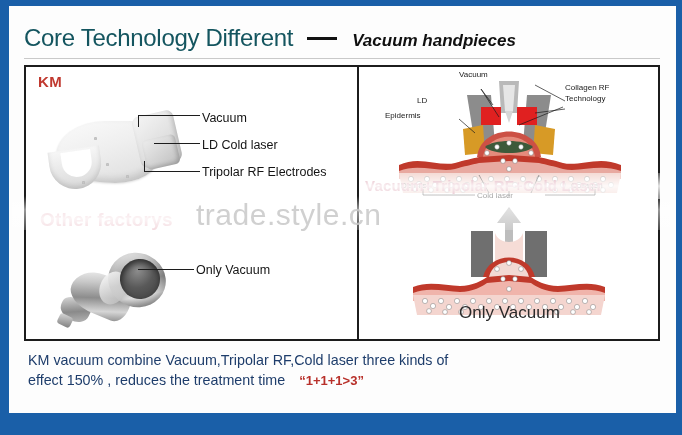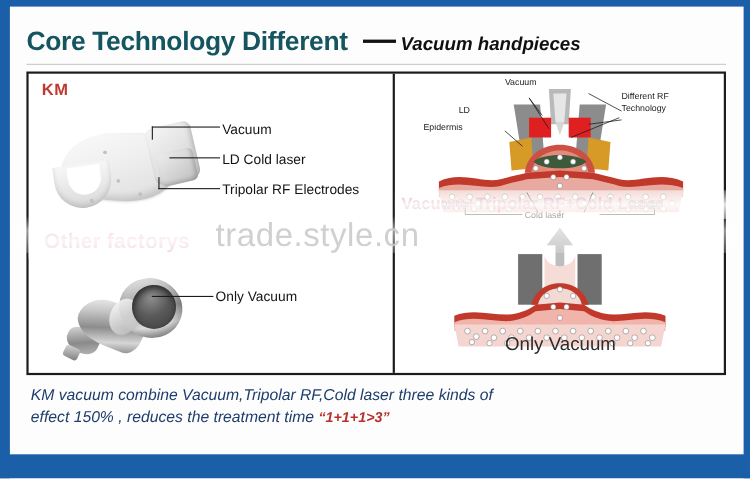--- a/index.html
+++ b/index.html
@@ -12,26 +12,26 @@
   
   .frame-left{position:absolute;left:0;top:0;width:9px;height:435px;background:#1a5fa8;}
   .frame-right{position:absolute;right:0;top:0;width:6px;height:435px;background:#1a5fa8;}
   .frame-top{position:absolute;left:0;top:0;width:682px;height:6px;background:#1a5fa8;}
   .frame-bottom{position:absolute;left:0;bottom:0;width:682px;height:22px;background:#1a5fa8;}
   .frame-inner-white{position:absolute;left:9px;top:6px;width:667px;height:407px;background:#fdfdfd;}
 
   
   .title-row{position:absolute;left:24px;top:24px;width:640px;height:32px;
              display:flex;align-items:baseline;}
-  .title-main{font-size:24px;font-weight:bold;color:#14555f;letter-spacing:-0.3px;
+  .title-main{font-size:24px;font-weight:normal;color:#14555f;letter-spacing:-0.3px;
               white-space:nowrap;}
   .title-dash{display:inline-block;width:30px;height:3px;background:#121212;
               margin:0 2px 0 14px;position:relative;top:-6px;}
   .title-sub{font-size:17px;font-style:italic;font-weight:bold;color:#101010;
-             white-space:nowrap;margin-left:2px;}
+             white-space:nowrap;margin-left:13px;}
 
   
   .title-rule{position:absolute;left:24px;top:58px;width:636px;height:1px;
               background:#c9c9c9;}
 
   
   .mainbox{position:absolute;left:24px;top:65px;width:636px;height:276px;
            border:2px solid #1c1c1c;box-sizing:border-box;background:#ffffff;}
   .vdiv{position:absolute;left:331px;top:0;width:2px;height:272px;background:#1c1c1c;}
 
@@ -131,21 +131,21 @@
   
   .wm{position:absolute;left:196px;top:198px;font-size:30px;color:#c8c8c8;
       opacity:.85;white-space:nowrap;letter-spacing:.5px;pointer-events:none;}
   .wm-band{position:absolute;left:12px;top:196px;width:658px;height:34px;
       background:linear-gradient(180deg,rgba(255,255,255,0) 0%,
                rgba(255,255,255,.55) 40%,rgba(255,255,255,.2) 100%);
       pointer-events:none;}
 
   
   .bottom-text{position:absolute;left:28px;top:350px;width:630px;
-               font-size:14.3px;color:#1e3d6b;line-height:20px;font-style:italic;}
+               font-size:14.3px;color:#1e3d6b;line-height:20px;}
   .hl{color:#b8302a;font-weight:bold;font-size:13px;}
 </style>
 </head>
 <body>
 
 <div id="page">
 
   <div class="frame-inner-white"></div>
   <div class="frame-left"></div>
   <div class="frame-right"></div>
@@ -292,21 +292,21 @@
           <path d="M64,122 L64,128 L116,128"></path>
           <path d="M150,124 L150,130"></path>
           <path d="M236,122 L236,128 L186,128"></path>
           <path d="M120,108 L130,126"></path>
           <path d="M180,108 L172,126"></path>
         </g>
       </svg>
 
       <div class="sk-lbl" style="left:58px;top:29px;">LD</div>
       <div class="sk-lbl" style="left:100px;top:3px;">Vacuum</div>
-      <div class="sk-lbl" style="left:206px;top:16px;">Different RF</div>
+      <div class="sk-lbl" style="left:206px;top:16px;">Collagen RF</div>
       <div class="sk-lbl" style="left:206px;top:27px;">Technology</div>
       <div class="sk-lbl" style="left:26px;top:44px;">Epidermis</div>
       <div class="sk-lbl" style="left:42px;top:114px;">Dermis</div>
       <div class="sk-lbl" style="left:118px;top:124px;">Cold laser</div>
       <div class="sk-lbl" style="left:212px;top:114px;">Collagen</div>
 
       <div class="vt-caption">Vacuum+Tripolar RF+Cold Laser</div>
       <div class="vt-fade"></div>
     </div>
 
@@ -372,17 +372,17 @@
     </div>
   </div>
 
   <div class="wm-band"></div>
   <div class="wm">trade.style.cn</div>
 
   <div class="bottom-text">
     <div>KM vacuum combine Vacuum,Tripolar RF,Cold laser three kinds of</div>
     <div>
       <span>effect 150% , reduces the treatment time</span>
-      <span class="hl" style="">“1+1+1&gt;3”</span>
+      <span class="hl" style="margin-left:10px;">“1+1+1&gt;3”</span>
     </div>
   </div>
 
 </div>
 
 </body></html>

